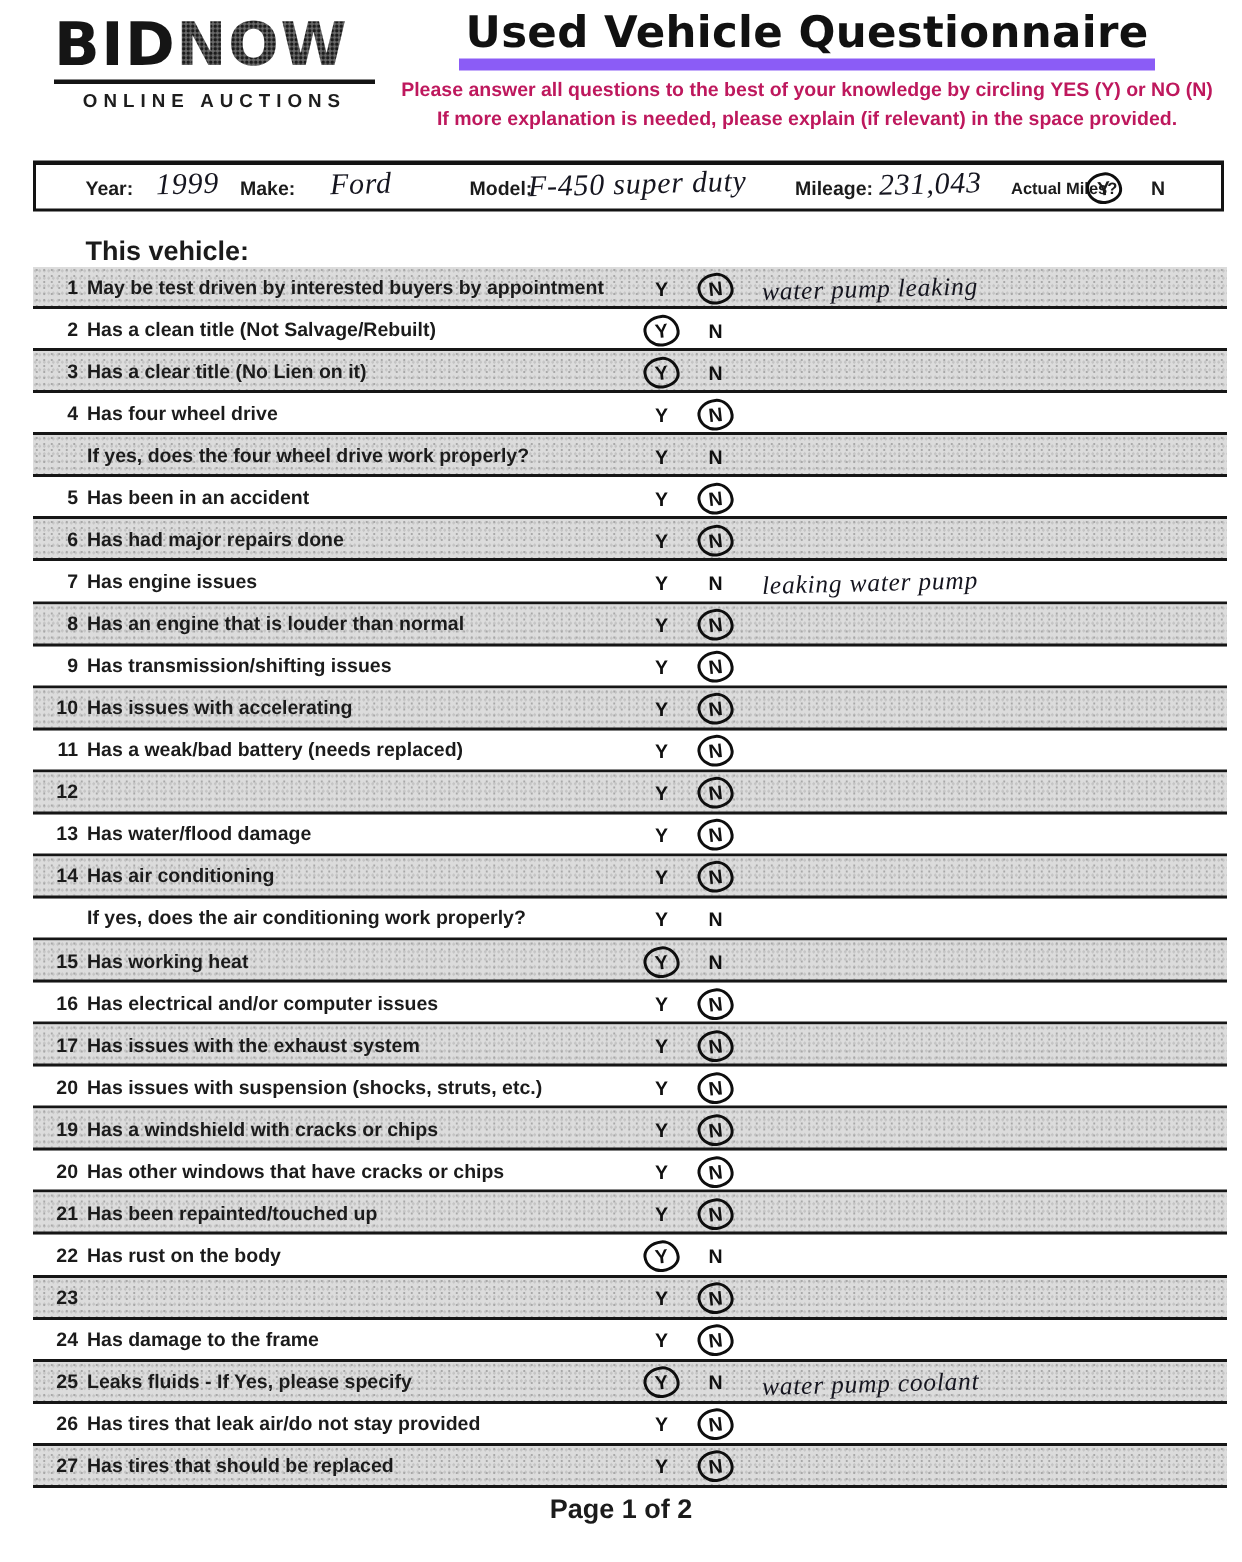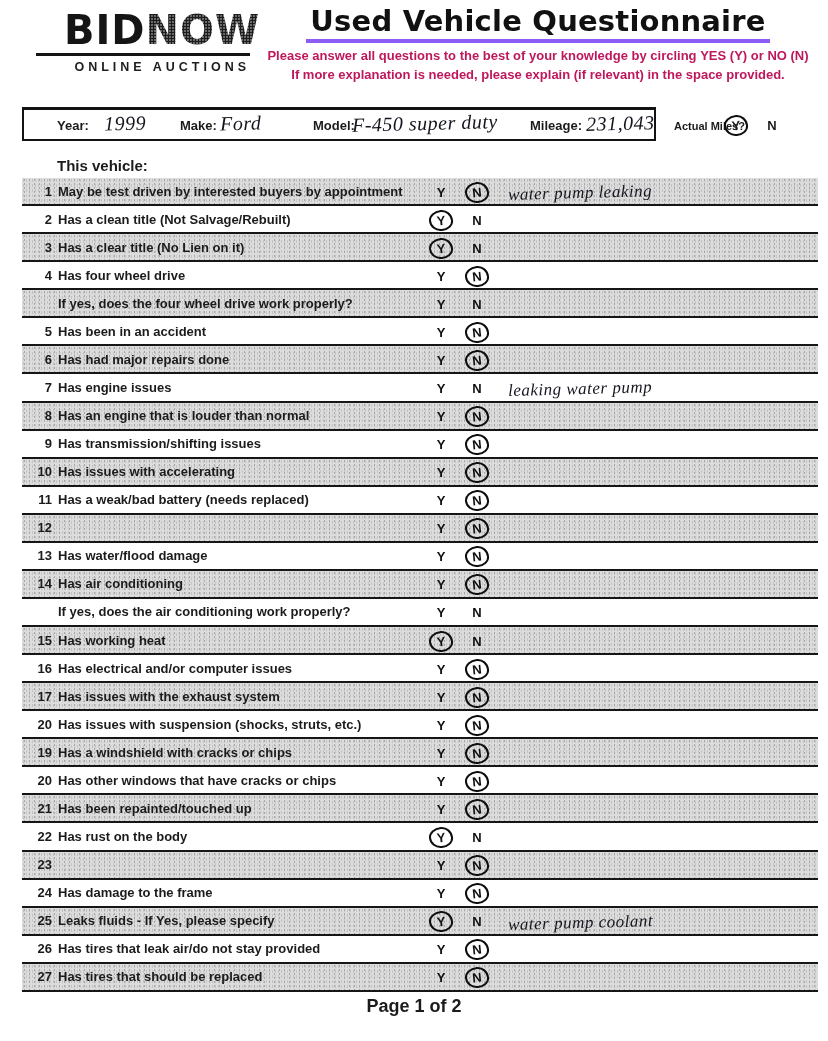--- a/index.html
+++ b/index.html
@@ -6,59 +6,59 @@
   html,body { background:#e8e8e8; }
   body { font-family:"Liberation Sans", sans-serif; color:#1b1b1b; }
   .page {
     position:relative; width:828px; height:1041px; background:#ffffff;
     overflow:hidden; margin:0 auto;
   }
 
   
   .logo { position:absolute; top:10px; left:36px; width:214px; }
   .logo-word { font-weight:900; font-size:40px; letter-spacing:1px; line-height:1; white-space:nowrap; font-family:"DejaVu Sans", sans-serif; }
-  .logo-bid { color:#151515;margin-left:28px; }
+  .logo-bid { color:#151515; }
   .logo-now {
     color:#3f3f3f;
     background-image: radial-gradient(#1c1c1c 1px, #6a6a6a 1.4px);
     background-size:3px 3px;
     -webkit-background-clip:text; background-clip:text;
     -webkit-text-fill-color:transparent;
   }
   .logo-rule { height:3px; background:#141414; margin-top:3px; }
-  .logo-tagline { text-align:right; font-size:12.5px; font-weight:600; letter-spacing:4px; margin-top:4px; color:#1d1d1d; }
+  .logo-tagline { text-align:center; font-size:12.5px; font-weight:600; letter-spacing:4px; margin-top:4px; color:#1d1d1d; }
 
   .title-wrap { position:absolute; top:4px; left:252px; width:572px; text-align:center; }
   .title {
     display:inline-block; font-size:29px; font-weight:800; color:#111;
-    border-bottom:4px solid #8b5cf6; padding:0 4px 1px 4px; letter-spacing:0.2px;
+    border-bottom:8px solid #8b5cf6; padding:0 4px 1px 4px; letter-spacing:0.2px;
     font-family:"DejaVu Sans", sans-serif;
   }
   .instr { font-size:13px; font-weight:600; margin-top:4px; line-height:1.45; color:#be185d; }
   .instr b { font-weight:800; }
 
   
   .info-box {
-    position:absolute; top:107px; left:22px; width:634px; height:34px;
+    position:absolute; top:107px; left:22px; width:794px; height:34px;
     border:2.5px solid #131313; border-top-width:3px;
   }
   .info-box .lbl { position:absolute; top:8px; font-size:13px; font-weight:700; white-space:nowrap; }
   .info-box .lbl.small { font-size:11px; top:10px; }
   .hand {
     font-family:"Liberation Serif", serif; font-style:italic; color:#15151f;
     letter-spacing:0.5px; white-space:nowrap; transform:rotate(-1.5deg);
   }
   .info-box .hand { position:absolute; top:2px; font-size:20px; }
   .opt-inline {
     position:absolute; top:5px; width:24px; height:21px; display:flex; align-items:center;
     justify-content:center; font-size:13px; font-weight:800;
   }
 
   
-  .section-label { position:absolute; top:157px; left:57px; font-size:15px; font-weight:800; }
+  .section-label { position:absolute; top:157px; left:57px; font-size:18px; font-weight:800; }
 
   
   .qtable { position:absolute; top:178px; left:22px; width:796px; }
   .row {
     position:relative; height:28.07px; border-bottom:2px solid #161616;
     display:flex; align-items:center;
   }
   .row.shaded {
     background-color:#dcdcdc;
     background-image: radial-gradient(#a8a8a8 0.8px, transparent 0.9px),
@@ -99,21 +99,21 @@
 
   <div class="title-wrap">
     <h1 class="title">Used Vehicle Questionnaire</h1>
     <p class="instr"><span>Please answer all questions to the best of your knowledge by circling </span><b>YES</b><span> (Y) or </span><b>NO</b><span> (N)</span><br>
     <b>If more explanation is needed,</b><span> please explain (if relevant) in the space provided.</span></p>
   </div>
 
   <div class="info-box">
     <span class="lbl" style="left:33px">Year:</span>
     <span class="hand" style="left:80px">1999</span>
-    <span class="lbl" style="left:156px">Make:</span>
+    <span class="lbl" style="left:136px">Make:</span>
     <span class="hand" style="left:196px">Ford</span>
     <span class="lbl" style="left:289px">Model:</span>
     <span class="hand" style="left:328px">F-450  super duty</span>
     <span class="lbl" style="left:506px">Mileage:</span>
     <span class="hand" style="left:562px">231,043</span>
     <span class="lbl small" style="left:650px">Actual Miles?</span>
     <span class="opt-inline circled" style="left:700px">Y</span>
     <span class="opt-inline" style="left:736px">N</span>
   </div>
 

